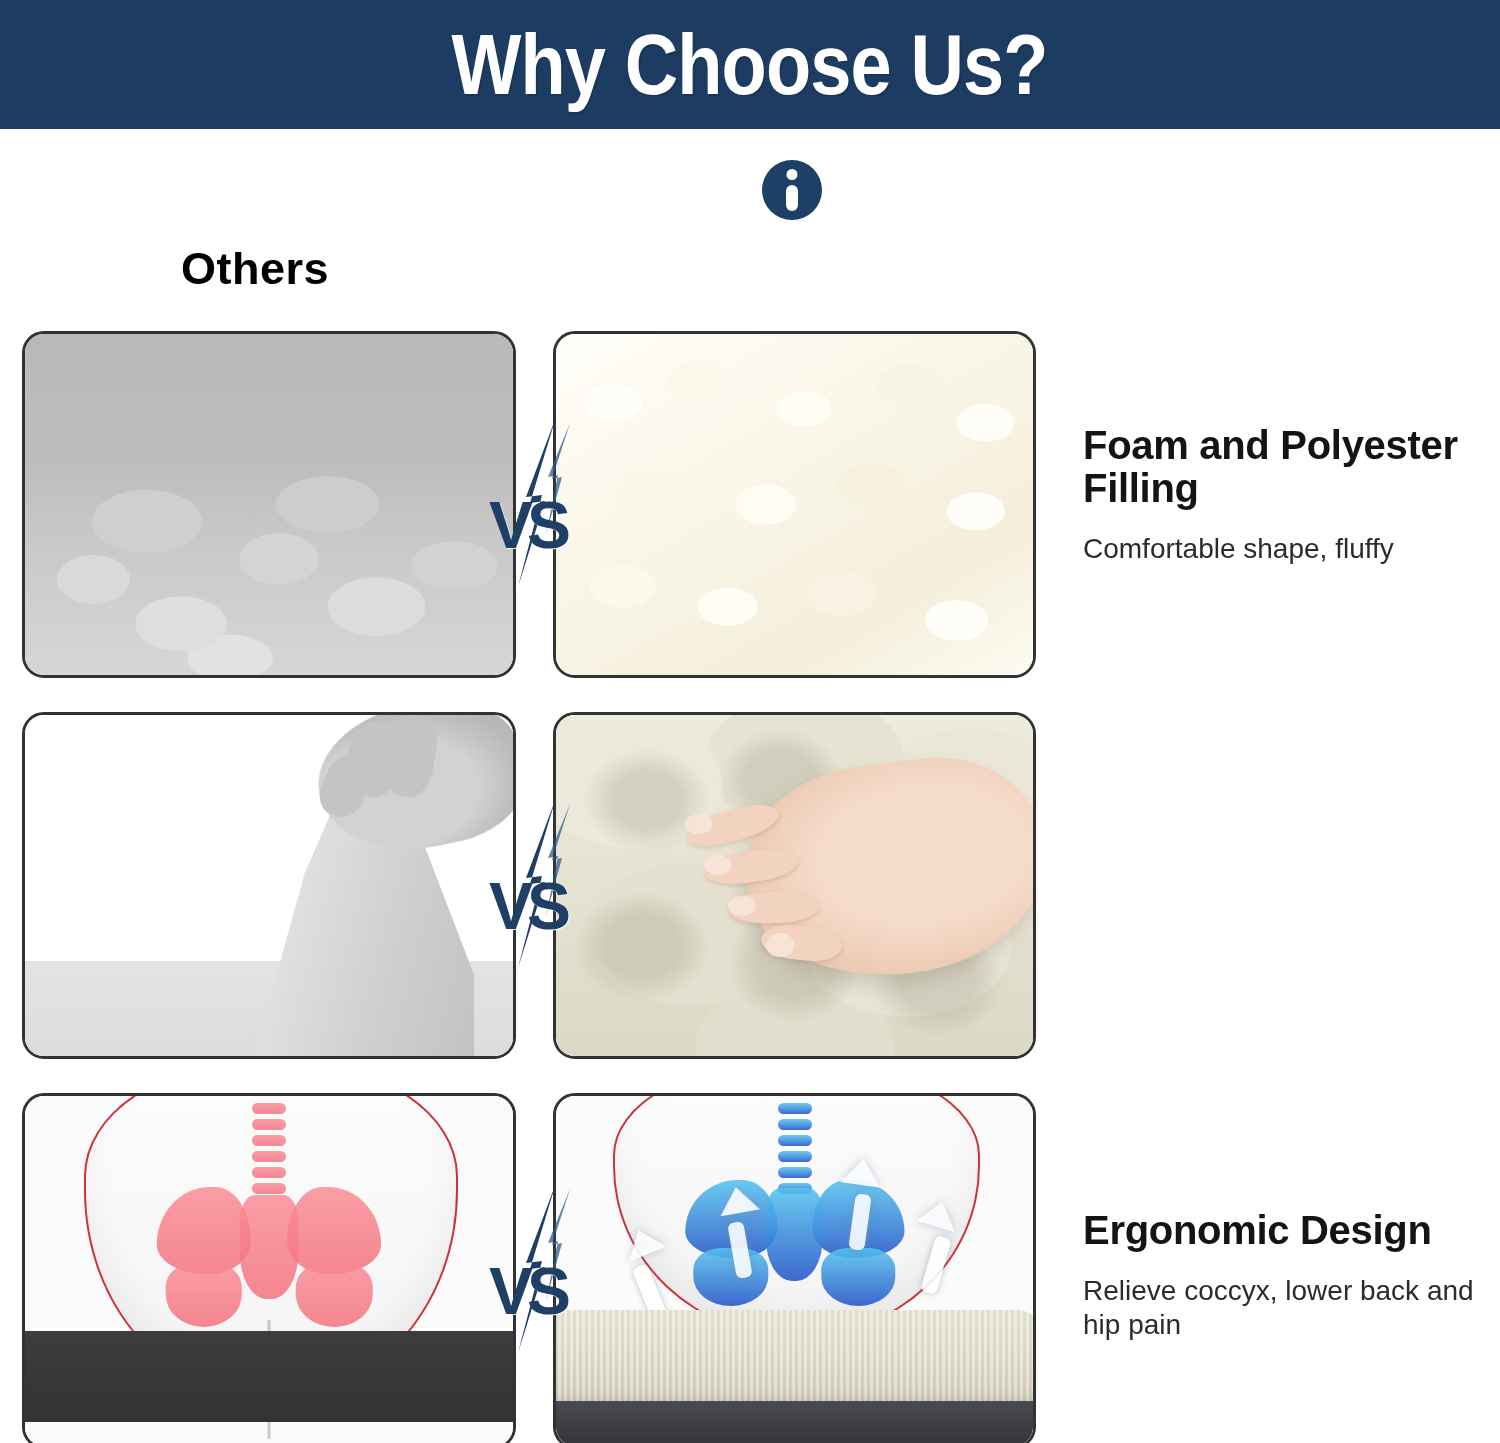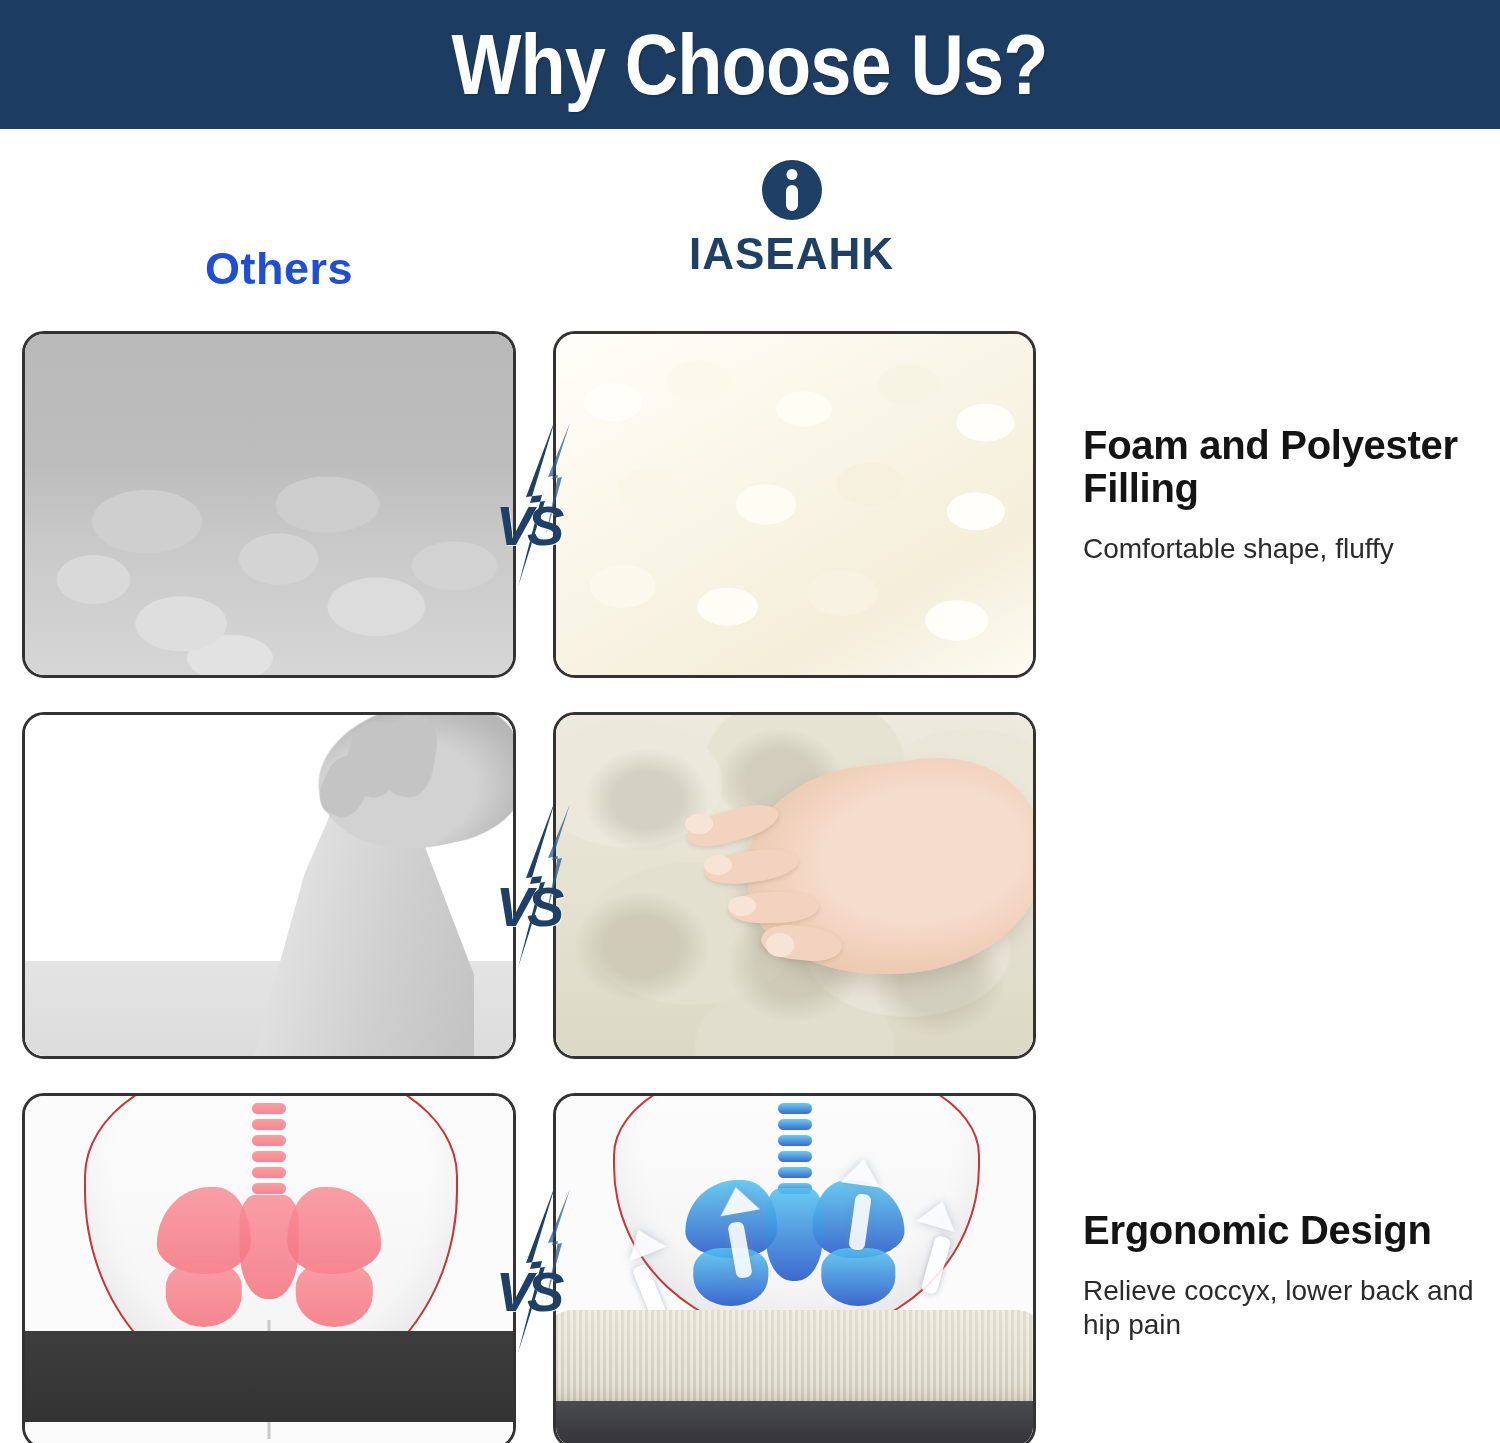--- a/index.html
+++ b/index.html
@@ -21,23 +21,22 @@
     font-size:86px;font-weight:bold;
     letter-spacing:-1px;
     transform:scaleX(.86);
     text-shadow:2px 2px 0 rgba(0,0,0,.12);
     white-space:nowrap;
   }
   
   .others-label{
     position:absolute;left:0;top:243px;width:510px;
     text-align:center;
-    font-size:45px;font-weight:bold;color:#1d4ed8;
+    font-size:45px;font-weight:bold;color:#000000;
     letter-spacing:.5px;
-    padding-left:24px;
   }
   .brand{
     position:absolute;left:553px;top:160px;width:477px;
     text-align:center;
   }
   .brand-mark{
     width:60px;height:60px;border-radius:50%;
     background:#1e4066;display:inline-block;position:relative;
   }
   .brand-mark .dot{
@@ -231,22 +230,22 @@
     pointer-events:none;
   }
   .vs.v1{top:417px;}
   .vs.v2{top:798px;}
   .vs.v3{top:1183px;}
   .vs-bolt{
     position:absolute;left:60px;top:0;width:70px;height:170px;
   }
   .vs-text{
     position:relative;z-index:2;
-    font-size:56px;font-weight:bold;color:#1e4066;
-    font-style:italic;letter-spacing:-6px;
+    font-size:66px;font-weight:bold;color:#1e4066;
+    letter-spacing:-6px;
     transform:skewX(-6px) scaleY(1.12);
     text-shadow:1px 1px 0 rgba(255,255,255,.85);
     margin-top:46px;
   }
   
   .feat{position:absolute;left:1083px;width:430px;}
   .feat h3{
     margin:0;font-size:40px;font-weight:bold;color:#141414;
     line-height:1.08;letter-spacing:-.3px;
   }
@@ -265,21 +264,20 @@
   <div class="header-title">Why Choose Us?</div>
 </div>
 
 <div class="others-label">Others</div>
 
 <div class="brand">
   <div class="brand-mark">
     <span class="dot"></span>
     <span class="stem"></span>
   </div>
-  <div class="brand-name">IASEAHK</div>
 </div>
 
 <div class="panel r1 cl">
   <div class="panel-inner fiber-grey"></div>
 </div>
 
 <div class="panel r1 cr">
   <div class="panel-inner foam-cream"></div>
 </div>
 

